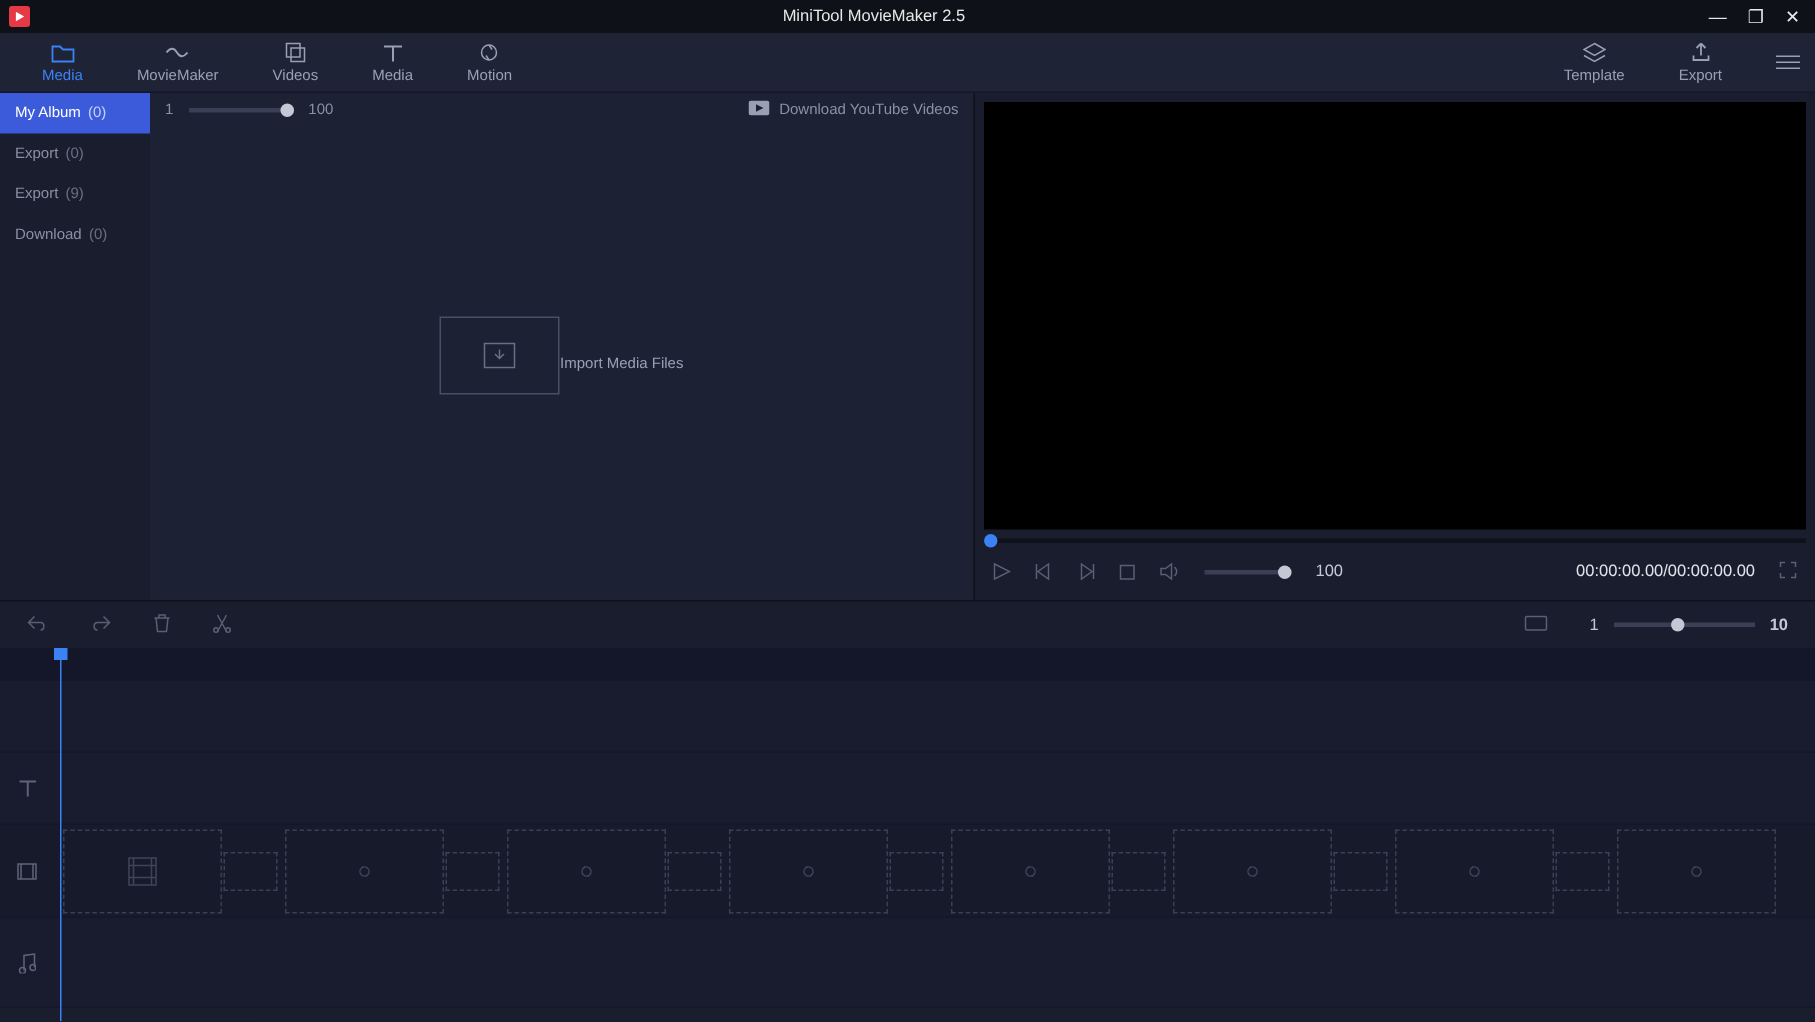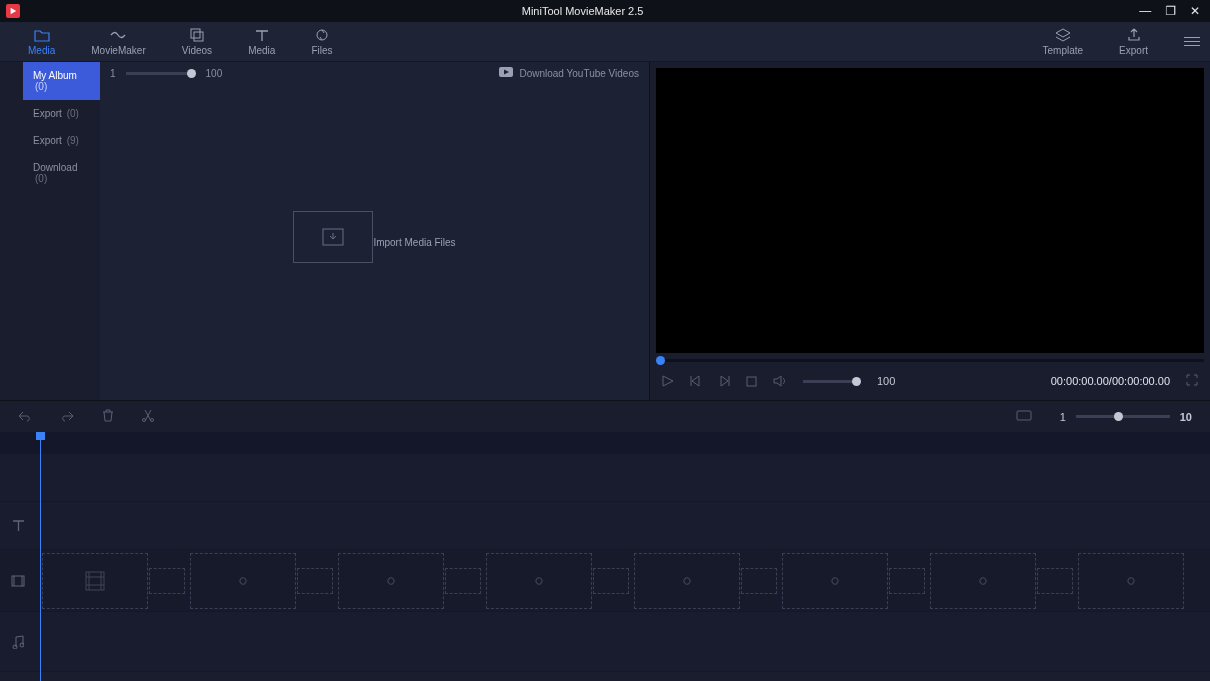--- a/index.html
+++ b/index.html
@@ -17,21 +17,21 @@
 .tool-tab.active { color: #3b82f6; }
 .tool-tab .icon { height: 16px; display:flex; align-items:center; justify-content:center; margin-bottom: 2px; }
 .tool-tab .label { font-size: 10px; }
 .toolbar-spacer { flex: 1; }
 .hamburger { margin-left: 18px; cursor: pointer; display:flex; flex-direction:column; gap:3px;}
 .hamburger span{width:16px;height:1px;background:#9aa0b3;display:block;}
 
 .mid { display: flex; height: 338px; }
 
 .sidebar { width: 100px; background: #1a1d2e; }
-.side-item { padding: 8px 10px; font-size: 10px; color: #8a90a3; cursor: pointer; margin-left: 23px; }
+.side-item { padding: 8px 10px; font-size: 10px; color: #8a90a3; cursor: pointer; }
 .side-item.active { background: #3b5bdb; color: #fff; }
 .side-item .cnt { color: inherit; opacity: .7; margin-left: 2px;}
 
 .media-panel { flex: 1; background: #1d2134; border-right: 1px solid #0f1118; position: relative; display:flex; flex-direction:column;}
 .thumb-bar { height: 22px; display:flex; align-items:center; padding: 0 10px; gap:10px; color:#8a90a3; }
 .thumb-bar .one{font-size:10px;}
 .thumb-slider { width: 70px; height: 3px; background:#3a3f55; position:relative; cursor:pointer;}
 .thumb-slider .knob{position:absolute; right:0; top:-3px; width:9px;height:9px;border-radius:50%;background:#c5c8d4;}
 .dl-yt { margin-left:auto; display:flex; align-items:center; gap:6px; cursor:pointer; font-size:10px;}
 .import-area{flex:1;display:flex;flex-direction:row;align-items:center;justify-content:center;color:#9aa0b3;}
@@ -127,21 +127,21 @@
       </span>
     <span class="label">Media</span>
   </div>
   <div class="tool-tab">
     <span class="icon">
         <svg width="14" height="14" viewBox="0 0 14 14">
           <circle cx="7" cy="7" r="5" fill="none" stroke="#9aa0b3"></circle>
           <path d="M7 2l2 3M7 12l-2-3" stroke="#9aa0b3"></path>
         </svg>
       </span>
-    <span class="label">Files</span>
+    <span class="label">Motion</span>
   </div>
   <div class="toolbar-spacer"></div>
   <div class="tool-tab">
     <span class="icon">
         <svg width="16" height="14" viewBox="0 0 16 14">
           <path d="M8 1l7 4-7 4-7-4z M1 9l7 4 7-4" fill="none" stroke="#9aa0b3"></path>
         </svg>
       </span>
     <span class="label">Template</span>
   </div>

